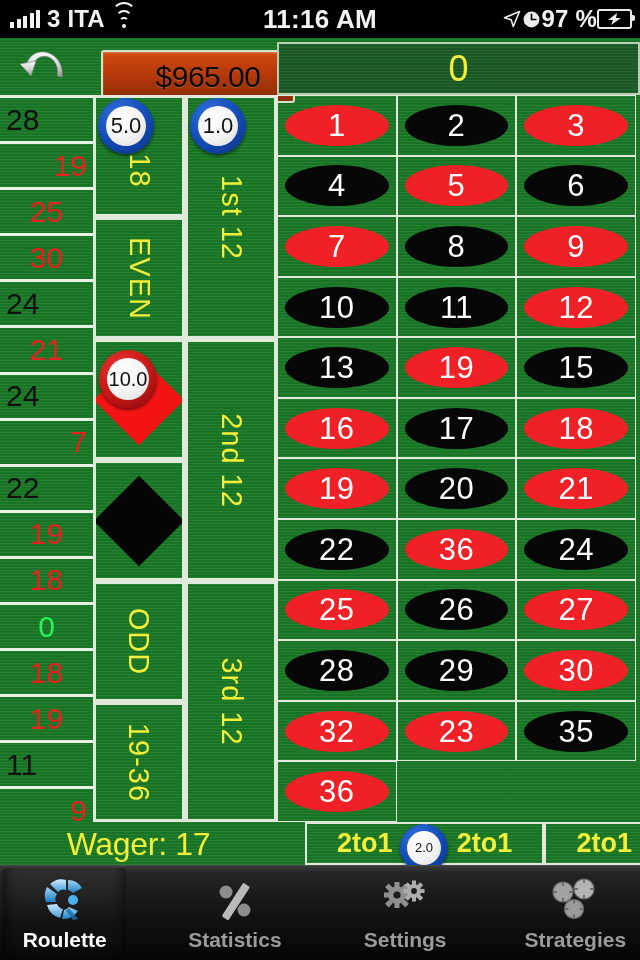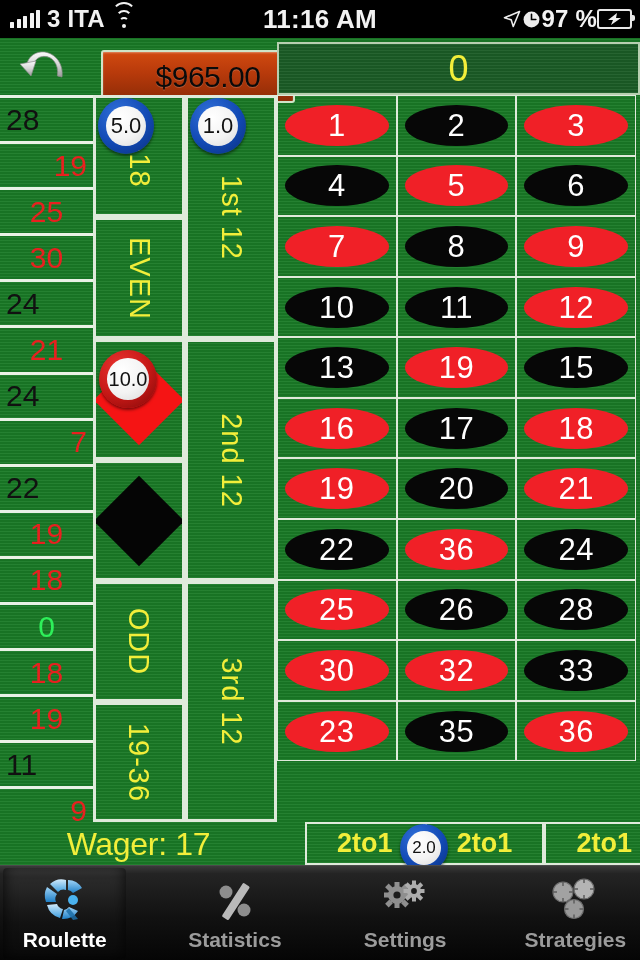--- a/index.html
+++ b/index.html
@@ -465,37 +465,42 @@
           <div class="oval red">
             <span>25</span>
           </div>
         </div>
         <div class="ncell">
           <div class="oval black">
             <span>26</span>
           </div>
         </div>
         <div class="ncell">
+          <div class="oval red">
+            <span>27</span>
+          </div>
+        </div>
+        <div class="ncell">
           <div class="oval black">
             <span>28</span>
           </div>
         </div>
         <div class="ncell">
+          <div class="oval black">
+            <span>29</span>
+          </div>
+        </div>
+        <div class="ncell">
           <div class="oval red">
             <span>30</span>
           </div>
         </div>
         <div class="ncell">
           <div class="oval red">
             <span>32</span>
-          </div>
-        </div>
-        <div class="ncell">
-          <div class="oval black">
-            <span>33</span>
           </div>
         </div>
         <div class="ncell">
           <div class="oval red">
             <span>23</span>
           </div>
         </div>
         <div class="ncell">
           <div class="oval black">
             <span>35</span>
@@ -538,21 +543,21 @@
     </div>
 
     <div class="chip chip-red" style="left:99px;top:312px;width:58px;height:58px;">
       <span class="inner">
         <b style="font-size:20px">10.0</b>
       </span>
     </div>
 
     <div class="chip chip-blue" style="left:400px;top:786px;width:48px;height:48px;">
       <span class="inner">
-        <b style="font-size:17px">2.0</b>
+        <b style="font-size:13px">2.0</b>
       </span>
     </div>
 
   </div>
 
   <div class="tabbar">
 
     <div class="tab active">
       <span class="ic">
         <svg width="46" height="46" viewBox="0 0 46 46">

